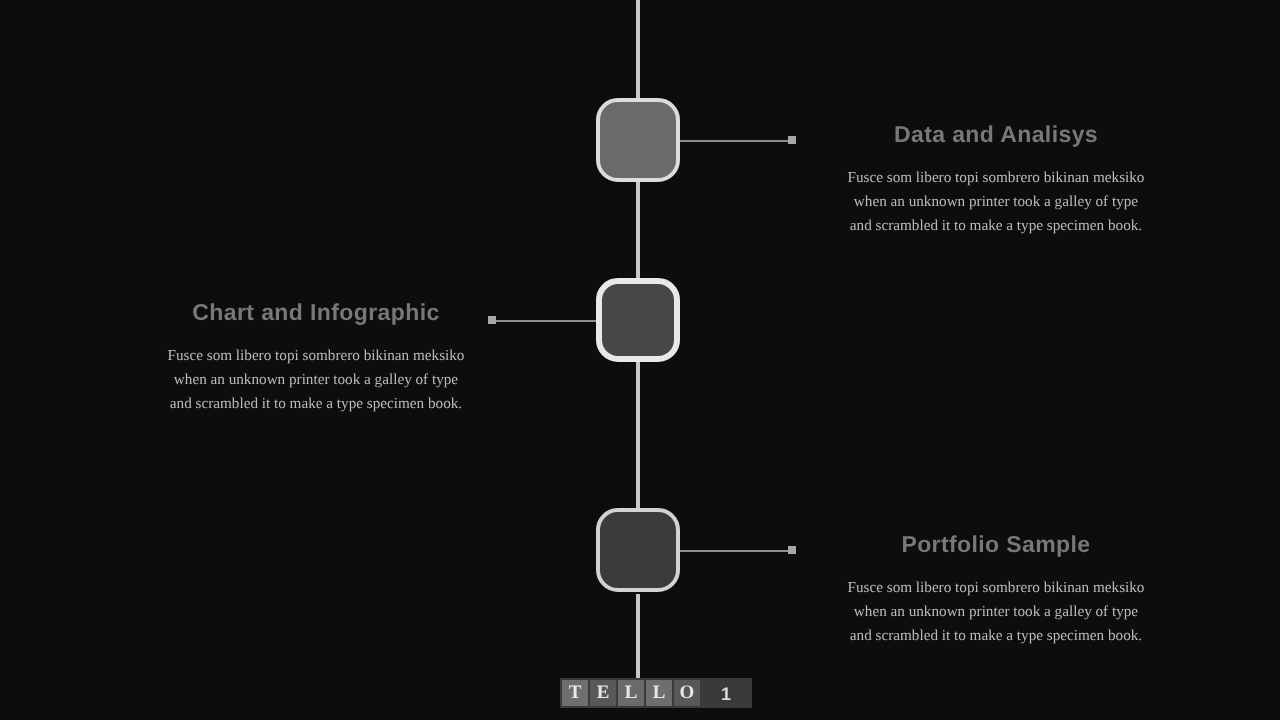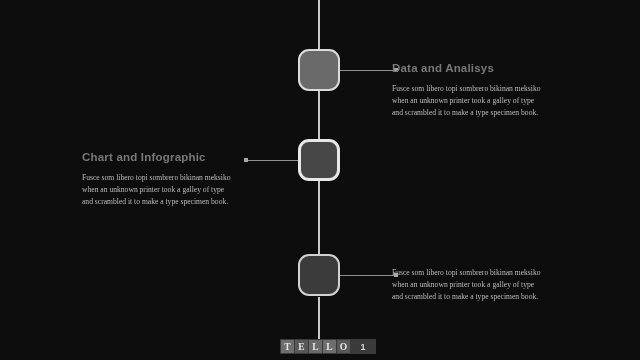--- a/index.html
+++ b/index.html
@@ -61,22 +61,22 @@
   }
   .dot-1 { left: 394px; top: 68px; }
   .dot-2 { left: 244px; top: 158px; }
   .dot-3 { left: 394px; top: 273px; }
 
   
   .block {
     position: absolute;
     width: 152px;
   }
-  .block.right { left: 392px; text-align: left; }
-  .block.left  { left: 82px;  text-align: left; }
+  .block.right { left: 422px; text-align: center; }
+  .block.left  { left: 82px;  text-align: center; }
 
   .block-1 { top: 62px; }
   .block-2 { top: 151px; }
   .block-3 { top: 267px; }
 
   .block h3 {
     margin: 0 0 9px 0;
     font-size: 11.5px;
     font-weight: bold;
     letter-spacing: 0.2px;
@@ -154,20 +154,21 @@
     <h3>Data and Analisys</h3>
     <p>Fusce som libero topi sombrero bikinan meksiko when an unknown printer took a galley of type and scrambled it to make a type specimen book.</p>
   </div>
 
   <div class="block left block-2">
     <h3>Chart and Infographic</h3>
     <p>Fusce som libero topi sombrero bikinan meksiko when an unknown printer took a galley of type and scrambled it to make a type specimen book.</p>
   </div>
 
   <div class="block right block-3">
+    <h3>Portfolio Sample</h3>
     <p>Fusce som libero topi sombrero bikinan meksiko when an unknown printer took a galley of type and scrambled it to make a type specimen book.</p>
   </div>
 
   <div class="logo">
     <span class="tile">T</span>
     <span class="tile t2">E</span>
     <span class="tile t3">L</span>
     <span class="tile">L</span>
     <span class="tile t2">O</span>
     <span class="num">1</span>

